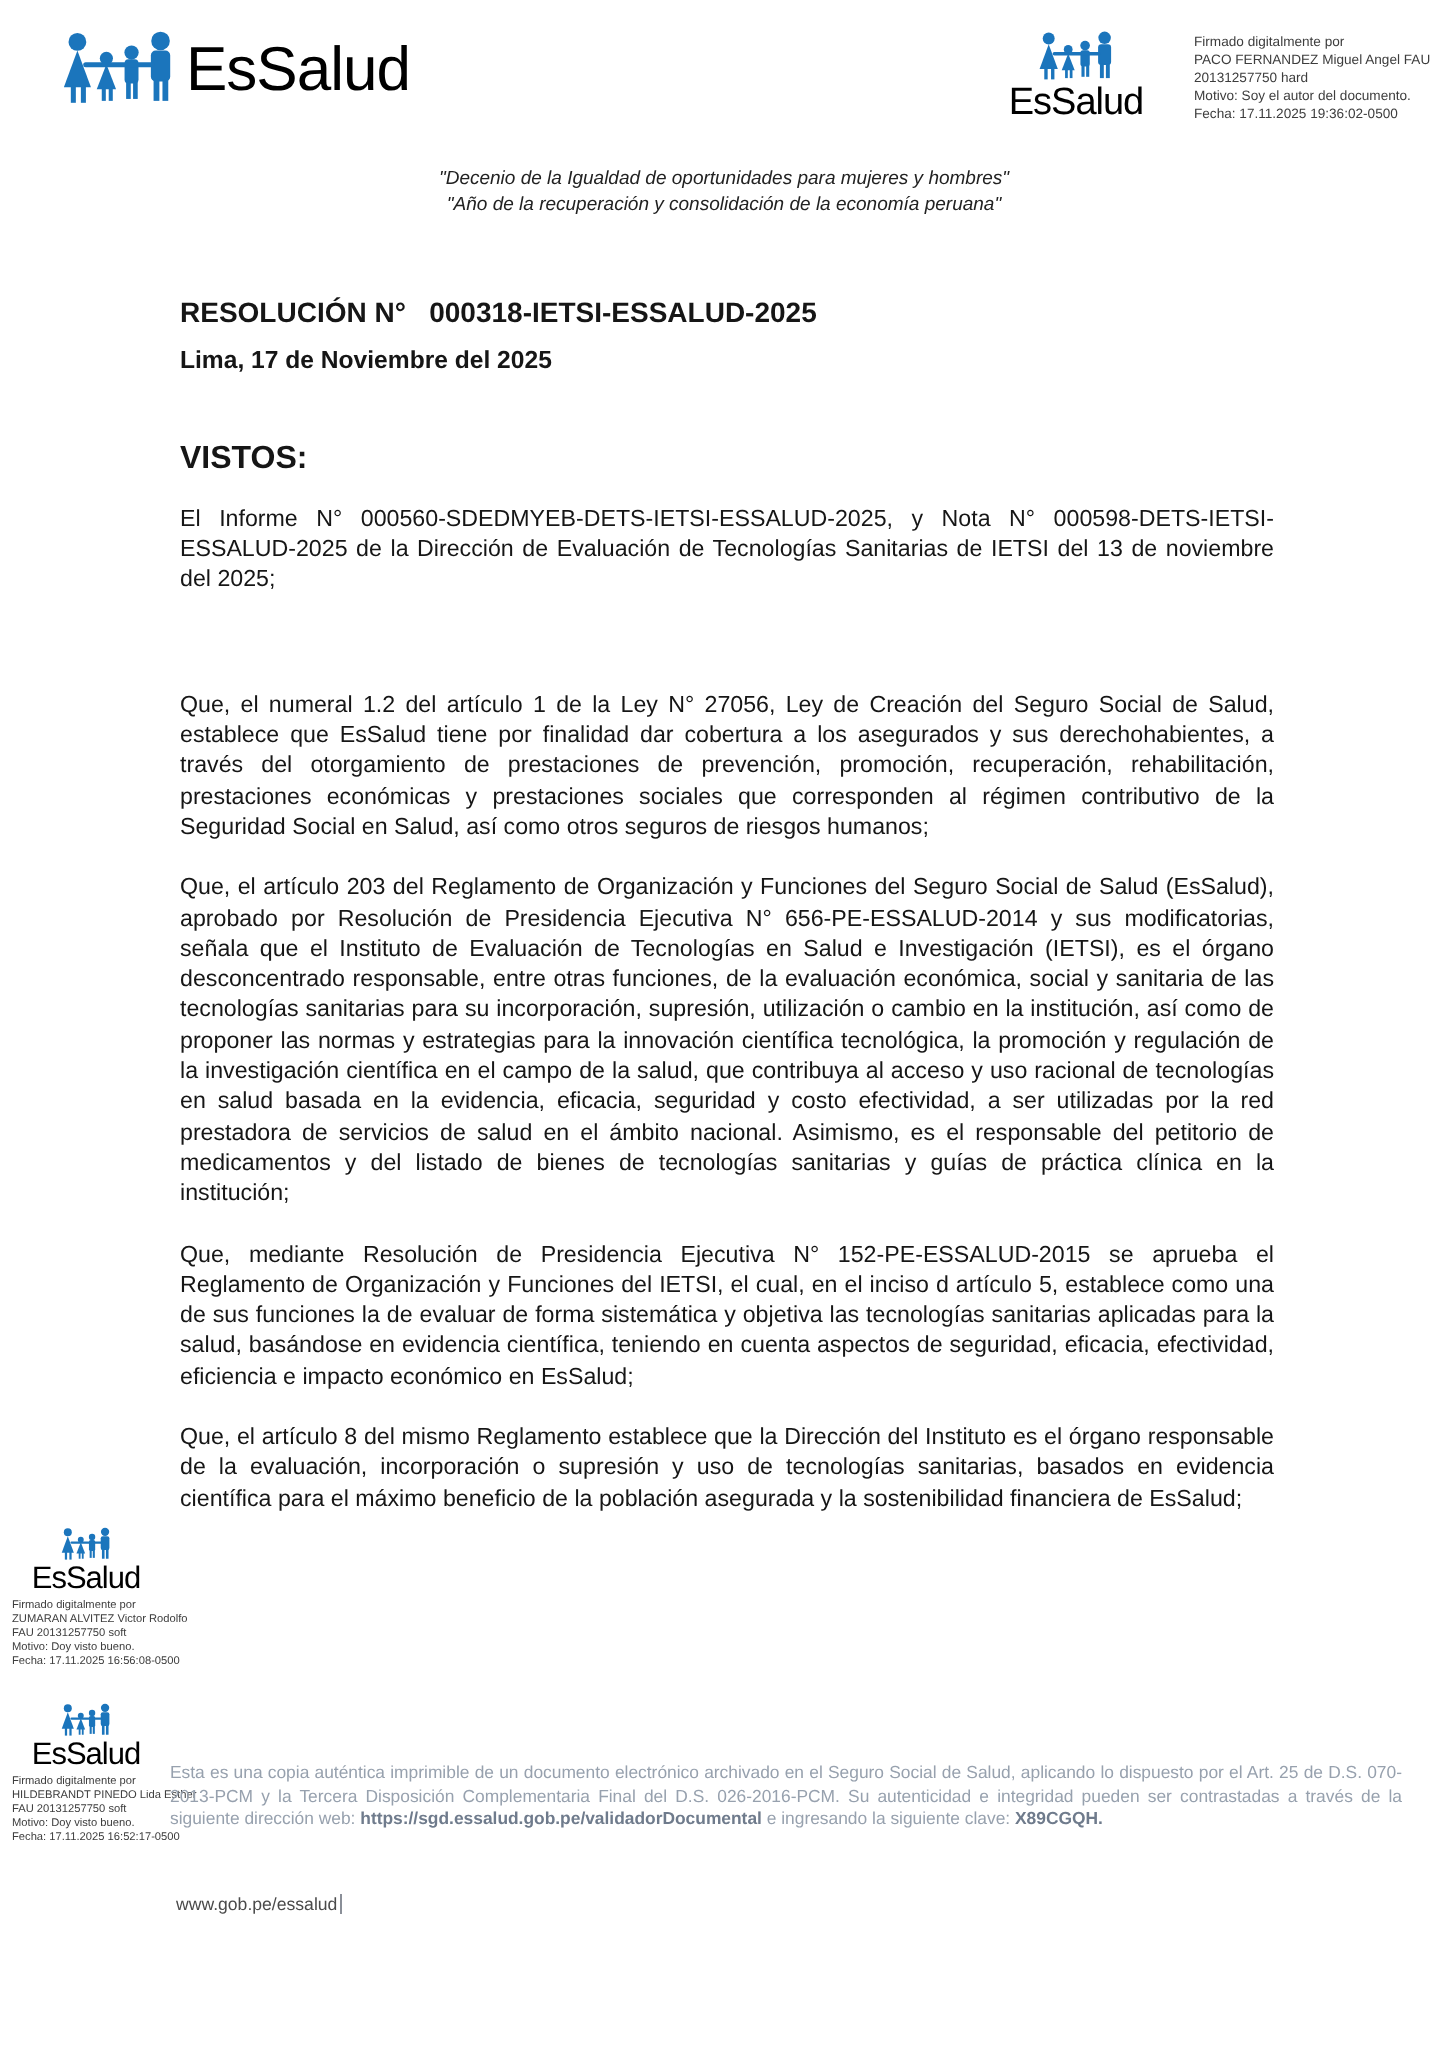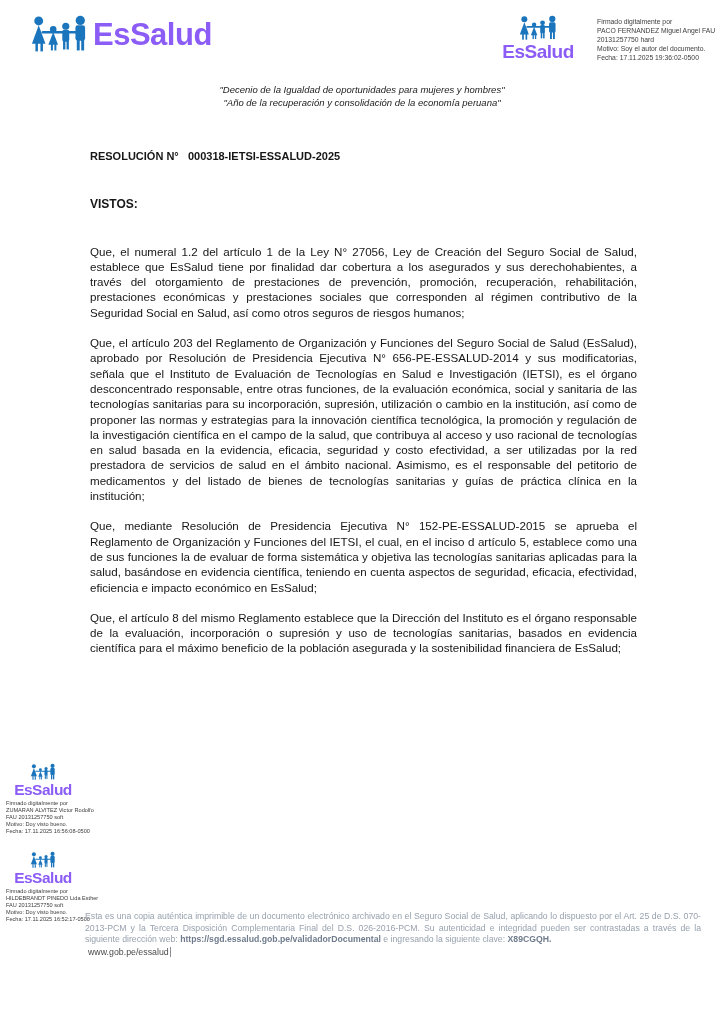--- a/index.html
+++ b/index.html
@@ -2,60 +2,60 @@
 <html lang="es"><head>
 <meta charset="utf-8">
 <style>
   * { margin:0; padding:0; box-sizing:border-box; }
   html,body { background:#e8e8e8; }
   .page {
     position:relative; width:724px; height:1024px; margin:0 auto;
     background:#ffffff; overflow:hidden;
     font-family:"Liberation Sans", sans-serif; color:#1a1a1a;
   }
-  .wordmark { font-weight:700; color:#8b5cf6; letter-spacing:-0.5px; line-height:1; }
+  .wordmark { font-weight:400; color:#000000; letter-spacing:-0.5px; line-height:1; }
 
   
   .logo-main { position:absolute; top:14px; left:30px; display:flex; align-items:center; gap:5px; z-index:2; }
   .logo-main .fam { width:58px; height:40px; }
   .logo-main .wordmark { font-size:31px; }
 
   
   .logo-right { position:absolute; top:15px; left:513px; width:50px; display:flex; flex-direction:column; align-items:center; z-index:2; }
   .logo-right .fam { width:40px; height:26px; }
   .logo-right .wordmark { font-size:19px; margin-top:1px; }
   .sig-top { position:absolute; top:17px; left:597px; width:120px; font-size:6.8px; line-height:9px; color:#3d3d3d; z-index:2; }
   .sig-top div { white-space:nowrap; }
 
   
   .quotes { position:absolute; top:84px; left:0; width:100%; text-align:center;
     font-style:italic; font-size:9.5px; line-height:12.5px; color:#222; z-index:2; }
 
   
   .content { position:absolute; top:149px; left:90px; width:547px; z-index:2;
     font-size:11.6px; line-height:15.3px; color:#161616; }
-  .title { font-weight:700; font-size:11px; white-space:pre-wrap; }
+  .title { font-weight:700; font-size:14px; white-space:pre-wrap; }
   .date  { font-weight:700; font-size:12.3px; margin-top:9px; }
-  .label { font-weight:700; font-size:12px; }
+  .label { font-weight:700; font-size:16px; }
   .lbl-vistos { margin-top:33px; }
   .lbl-considerando { margin-top:37px; }
   .para { text-align:justify; margin-top:15px; }
-  .para.first-c { margin-top:31px; }
+  .para.first-c { margin-top:47px; }
 
   
   .stamp { position:absolute; left:6px; width:74px; display:flex; flex-direction:column; align-items:center; z-index:1; }
   .stamp .fam { width:26px; height:18px; }
   .stamp .wordmark { font-size:15.5px; margin-top:1px; }
   .stamp .sig { width:100%; margin-top:2px; font-size:5.6px; line-height:7.2px; color:#3d3d3d; }
   .stamp .sig div { white-space:nowrap; }
   .stamp-1 { top:763px; }
   .stamp-2 { top:851px; }
 
   
-  .footer-note { position:absolute; top:911px; left:85px; width:616px; z-index:2;
+  .footer-note { position:absolute; top:881px; left:85px; width:616px; z-index:2;
     font-size:8.7px; line-height:11.6px; color:#97a1ae; text-align:justify; }
   .footer-note b { color:#6f7b8c; }
 
   
   .footer-addr { position:absolute; top:947px; left:88px; display:flex; align-items:center; z-index:2;
     font-size:8.8px; color:#4a4a4a; }
   .site { width:82px; text-align:right; padding-right:9px; }
   .vline { width:1px; align-self:stretch; background:#8a8f98; }
   .addr { padding-left:9px; line-height:13px; }
 </style>
@@ -109,21 +109,23 @@
     <div>Fecha: 17.11.2025 19:36:02-0500</div>
   </div>
 
   <div class="quotes">
     <div>"Decenio de la Igualdad de oportunidades para mujeres y hombres"</div>
     <div>"Año de la recuperación y consolidación de la economía peruana"</div>
   </div>
 
   <div class="content">
     <div class="title">RESOLUCIÓN N°   000318-IETSI-ESSALUD-2025</div>
+    <div class="date">Lima, 17 de Noviembre del 2025</div>
     <div class="label lbl-vistos">VISTOS:</div>
+    <div class="para">El Informe N° 000560-SDEDMYEB-DETS-IETSI-ESSALUD-2025, y Nota N° 000598-DETS-IETSI-ESSALUD-2025 de la Dirección de Evaluación de Tecnologías Sanitarias de IETSI del 13 de noviembre del 2025;</div>
     <div class="para first-c">Que, el numeral 1.2 del artículo 1 de la Ley N° 27056, Ley de Creación del Seguro Social de Salud, establece que EsSalud tiene por finalidad dar cobertura a los asegurados y sus derechohabientes, a través del otorgamiento de prestaciones de prevención, promoción, recuperación, rehabilitación, prestaciones económicas y prestaciones sociales que corresponden al régimen contributivo de la Seguridad Social en Salud, así como otros seguros de riesgos humanos;</div>
     <div class="para">Que, el artículo 203 del Reglamento de Organización y Funciones del Seguro Social de Salud (EsSalud), aprobado por Resolución de Presidencia Ejecutiva N° 656-PE-ESSALUD-2014 y sus modificatorias, señala que el Instituto de Evaluación de Tecnologías en Salud e Investigación (IETSI), es el órgano desconcentrado responsable, entre otras funciones, de la evaluación económica, social y sanitaria de las tecnologías sanitarias para su incorporación, supresión, utilización o cambio en la institución, así como de proponer las normas y estrategias para la innovación científica tecnológica, la promoción y regulación de la investigación científica en el campo de la salud, que contribuya al acceso y uso racional de tecnologías en salud basada en la evidencia, eficacia, seguridad y costo efectividad, a ser utilizadas por la red prestadora de servicios de salud en el ámbito nacional. Asimismo, es el responsable del petitorio de medicamentos y del listado de bienes de tecnologías sanitarias y guías de práctica clínica en la institución;</div>
     <div class="para">Que, mediante Resolución de Presidencia Ejecutiva N° 152-PE-ESSALUD-2015 se aprueba el Reglamento de Organización y Funciones del IETSI, el cual, en el inciso d artículo 5, establece como una de sus funciones la de evaluar de forma sistemática y objetiva las tecnologías sanitarias aplicadas para la salud, basándose en evidencia científica, teniendo en cuenta aspectos de seguridad, eficacia, efectividad, eficiencia e impacto económico en EsSalud;</div>
     <div class="para">Que, el artículo 8 del mismo Reglamento establece que la Dirección del Instituto es el órgano responsable de la evaluación, incorporación o supresión y uso de tecnologías sanitarias, basados en evidencia científica para el máximo beneficio de la población asegurada y la sostenibilidad financiera de EsSalud;</div>
   </div>
 
   <div class="stamp stamp-1">
     <svg class="fam" viewBox="0 0 60 40">
         <use href="#fam-icon"></use>
       </svg>

